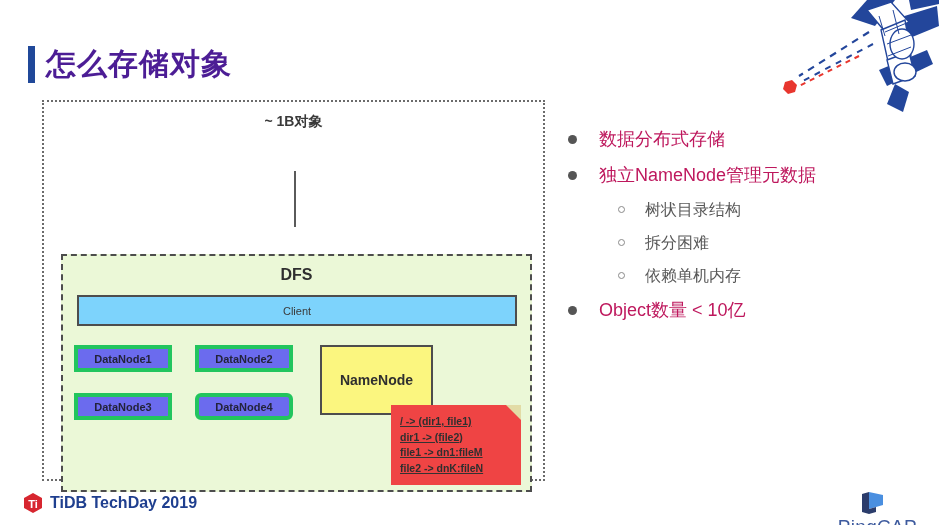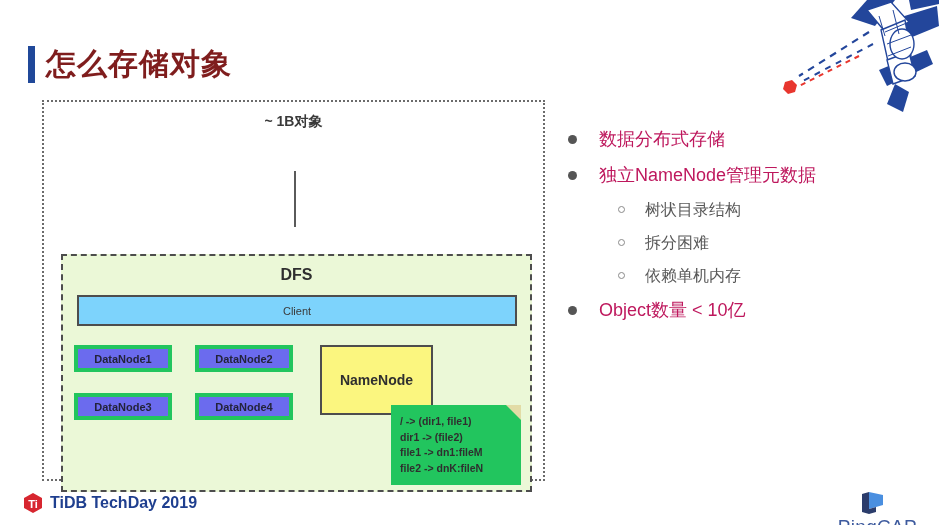--- a/index.html
+++ b/index.html
@@ -24,21 +24,21 @@
     width: 7px;
     height: 37px;
     background: #204899;
   }
   #page-title {
     position: absolute;
     left: 46px;
     top: 44px;
     font-size: 30px;
     font-weight: bold;
-    color: #7f1d1d;
+    color: #4c1d95;
     letter-spacing: 1px;
     line-height: 40px;
     white-space: nowrap;
   }
 
   
   #satellite-decoration {
     position: absolute;
     right: 0;
     top: 0;
@@ -137,21 +137,21 @@
     display: flex;
     align-items: center;
     justify-content: center;
     font-size: 11px;
     font-weight: bold;
     color: #23233a;
   }
   #datanode-1 { left: 11px;  top: 89px; }
   #datanode-2 { left: 132px; top: 89px; }
   #datanode-3 { left: 11px;  top: 137px; }
-  #datanode-4 { left: 132px; top: 137px; }
+  #datanode-4 { left: 132px; top: 137px; border-radius: 6px; }
 
   #namenode-box {
     position: absolute;
     left: 257px;
     top: 89px;
     width: 113px;
     height: 70px;
     box-sizing: border-box;
     background: #FBF67F;
     border: 2px solid #4d4d4d;
@@ -162,23 +162,24 @@
     font-weight: bold;
     color: #2f2f2f;
   }
 
   #namenode-callout {
     position: absolute;
     left: 328px;
     top: 149px;
     width: 130px;
     height: 80px;
-    background: #22c55e;
+    background: #ef4444;
     box-sizing: border-box;
     padding: 9px 0 0 9px;
+    text-decoration: underline;
   }
   #namenode-callout .fold {
     position: absolute;
     right: 0;
     top: 0;
     width: 0;
     height: 0;
     border-left: 15px solid transparent;
     border-top: 15px solid #E2DCA6;
   }

